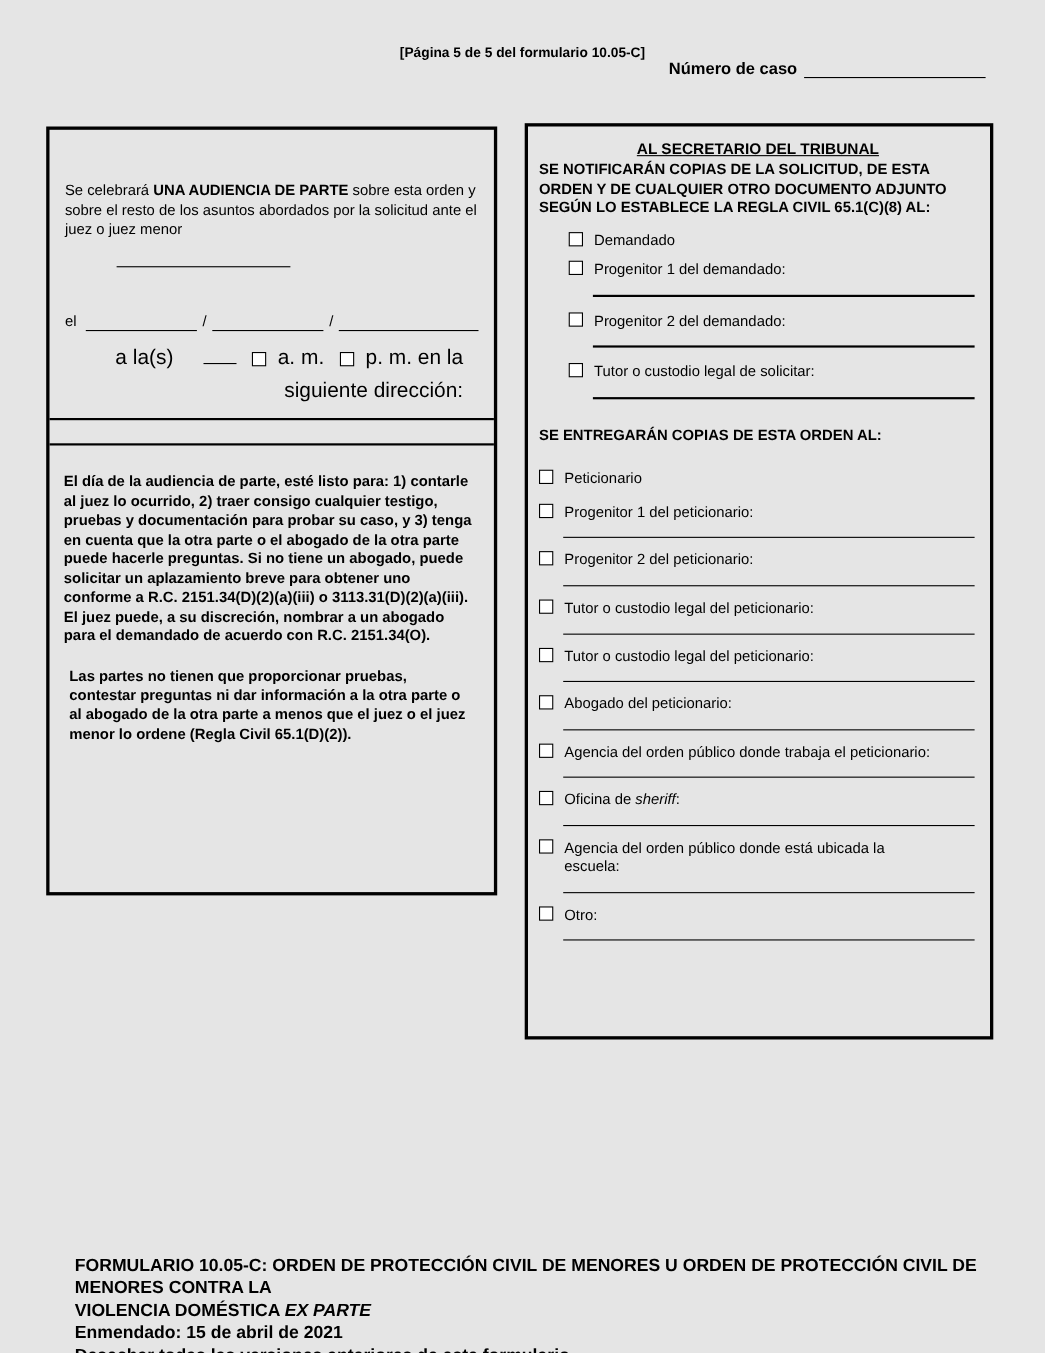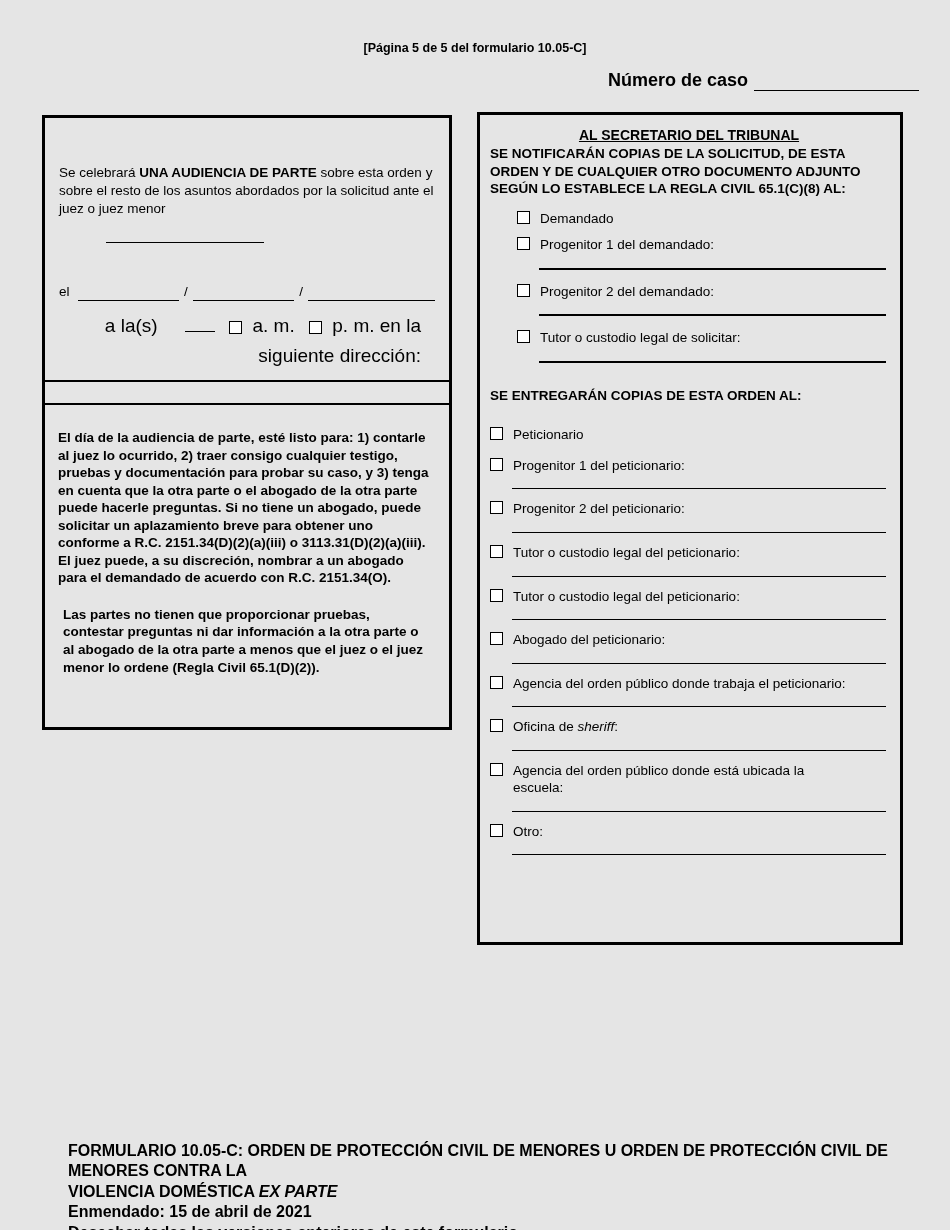--- a/index.html
+++ b/index.html
@@ -2,25 +2,25 @@
 <html><head>
 <meta charset="utf-8">
 <style>
   * { margin: 0; padding: 0; box-sizing: border-box; }
   html, body { background: #fff; }
   body { font-family: "Liberation Sans", "DejaVu Sans", sans-serif; color: #000; }
   .page { position: relative; width: 950px; height: 1230px; background: #e5e5e5; overflow: hidden; }
 
   
   .page-label { position: absolute; top: 41px; left: 0; width: 100%; text-align: center; font-weight: bold; font-size: 12.5px; }
-  .case-number { position: absolute; top: 70px; left: 608px; display: flex; align-items: flex-end; font-weight: bold; font-size: 18px; }
+  .case-number { position: absolute; top: 54px; left: 608px; display: flex; align-items: flex-end; font-weight: bold; font-size: 15px; }
   .case-line { width: 165px; border-bottom: 1.5px solid #000; height: 14px; margin-left: 6px; }
 
   
-  .left-box { position: absolute; left: 42px; top: 115px; width: 410px; height: 615px; border: 3px solid #000; display: flex; flex-direction: column; }
+  .left-box { position: absolute; left: 42px; top: 115px; width: 410px; height: 699px; border: 3px solid #000; display: flex; flex-direction: column; }
   .lb-top { height: 262px; padding: 46px 14px 0 14px; font-size: 13.5px; line-height: 1.32; }
   .judge-line { margin: 16px 0 0 47px; width: 158px; border-bottom: 1.4px solid #000; height: 10px; }
   .date-row { display: flex; align-items: flex-end; margin-top: 40px; font-size: 13.5px; }
   .date-row .lbl { margin-right: 8px; }
   .date-row .fill { flex: 1; border-bottom: 1.4px solid #000; height: 16px; }
   .date-row .fill.wide { flex: 1.25; }
   .date-row .slash { padding: 0 5px; }
   .time-row { margin-top: 10px; width: 362px; font-size: 19px; line-height: 1.55; text-align: right; }
   .short-line { display: inline-block; width: 30px; border-bottom: 1.4px solid #000; height: 12px; margin-left: 22px; }
   .cb { display: inline-block; width: 13px; height: 13px; border: 1.5px solid #000; background: #fff; vertical-align: -2px; }

